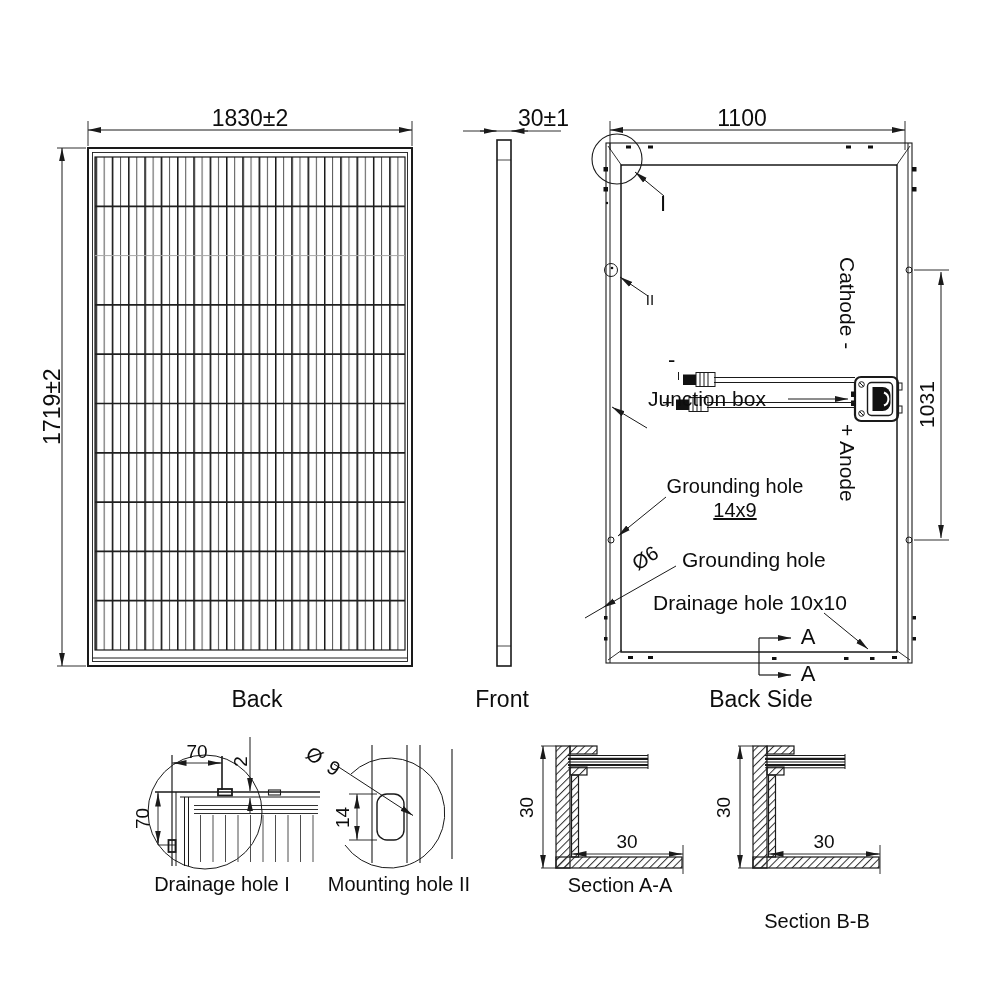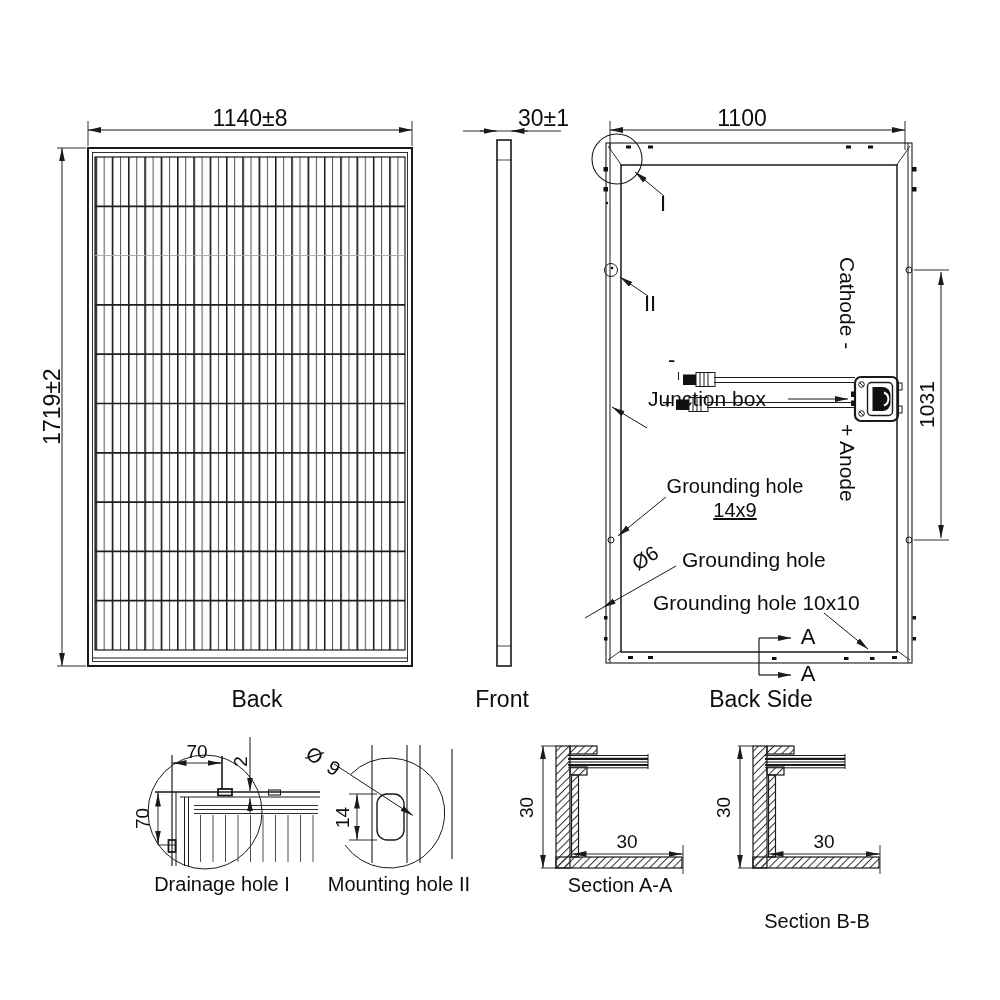--- a/index.html
+++ b/index.html
@@ -246,44 +246,44 @@
       <line x1="543" y1="746" x2="543" y2="868" stroke-width="1" marker-start="url(#arr)" marker-end="url(#arr)"></line>
       <line x1="572" y1="854" x2="683" y2="854" stroke-width="0.9"></line>
       <line x1="586" y1="854" x2="573.5" y2="854" stroke-width="1" marker-end="url(#arr)"></line>
       <line x1="669" y1="854" x2="681.5" y2="854" stroke-width="1" marker-end="url(#arr)"></line>
       <line x1="683" y1="845" x2="683" y2="874" stroke-width="0.9"></line>
     </g>
     <use href="#secA" x="197"></use>
   </g>
 </svg>
 
-<div class="t big c" style="left:195px;top:106px;width:110px;">1140±8</div>
+<div class="t big c" style="left:195px;top:106px;width:110px;">1830±2</div>
 <div class="t big c rot" style="left:-7px;top:394px;width:120px;">1719±2</div>
 <div class="t big c" style="left:207px;top:687px;width:100px;">Back</div>
 
 <div class="t big" style="left:518px;top:106px;">30±1</div>
 <div class="t big c" style="left:452px;top:687px;width:100px;">Front</div>
 
 <div class="t big c" style="left:692px;top:106px;width:100px;">1100</div>
 <div class="t big c" style="left:701px;top:687px;width:120px;">Back Side</div>
 <div class="t med vrl" style="left:836px;top:257px;height:120px;">Cathode -</div>
 <div class="t med vrl" style="left:836px;top:424px;height:105px;">+ Anode</div>
 <div class="t med c rot" style="left:887px;top:393px;width:80px;">1031</div>
 <div class="t med" style="left:648px;top:387px;">Junction box</div>
 <div class="t" style="left:668px;top:348px;font-size:22px;">-</div>
 <div class="t" style="left:662px;top:394px;font-size:18px;">+</div>
 <div class="t sm c" style="left:655px;top:475px;width:160px;">Grounding hole</div>
 <div class="t sm c" style="left:655px;top:499px;width:160px;text-decoration:underline;">14x9</div>
 <div class="t sm" style="left:628px;top:556px;transform:rotate(-33deg);transform-origin:left top;">Ø6</div>
 <div class="t med" style="left:682px;top:548px;">Grounding hole</div>
-<div class="t med" style="left:653px;top:591px;">Grounding hole 10x10</div>
+<div class="t med" style="left:653px;top:591px;">Drainage hole 10x10</div>
 <div class="t c" style="left:796px;top:625px;width:24px;font-size:22px;">A</div>
 <div class="t c" style="left:796px;top:662px;width:24px;font-size:22px;">A</div>
 <div class="t c" style="left:656px;top:192px;width:14px;font-size:22px;">I</div>
-<div class="t c" style="left:638px;top:292px;width:24px;font-size:22px;">II</div>
+<div class="t c" style="left:638px;top:292px;width:24px;font-size:15px;">II</div>
 
 <div class="t dim c" style="left:176px;top:742px;width:42px;">70</div>
 <div class="t dim c rot" style="left:122px;top:808px;width:42px;">70</div>
 <div class="t dim c rot" style="left:230px;top:751px;width:22px;">2</div>
 <div class="t sm c" style="left:137px;top:873px;width:170px;">Drainage hole I</div>
 
 <div class="t dim c rot" style="left:322px;top:807px;width:42px;">14</div>
 <div class="t sm" style="left:314px;top:742px;transform:rotate(33deg);transform-origin:left top;letter-spacing:2px;">Ø 9</div>
 <div class="t sm c" style="left:314px;top:873px;width:170px;">Mounting hole II</div>
 

